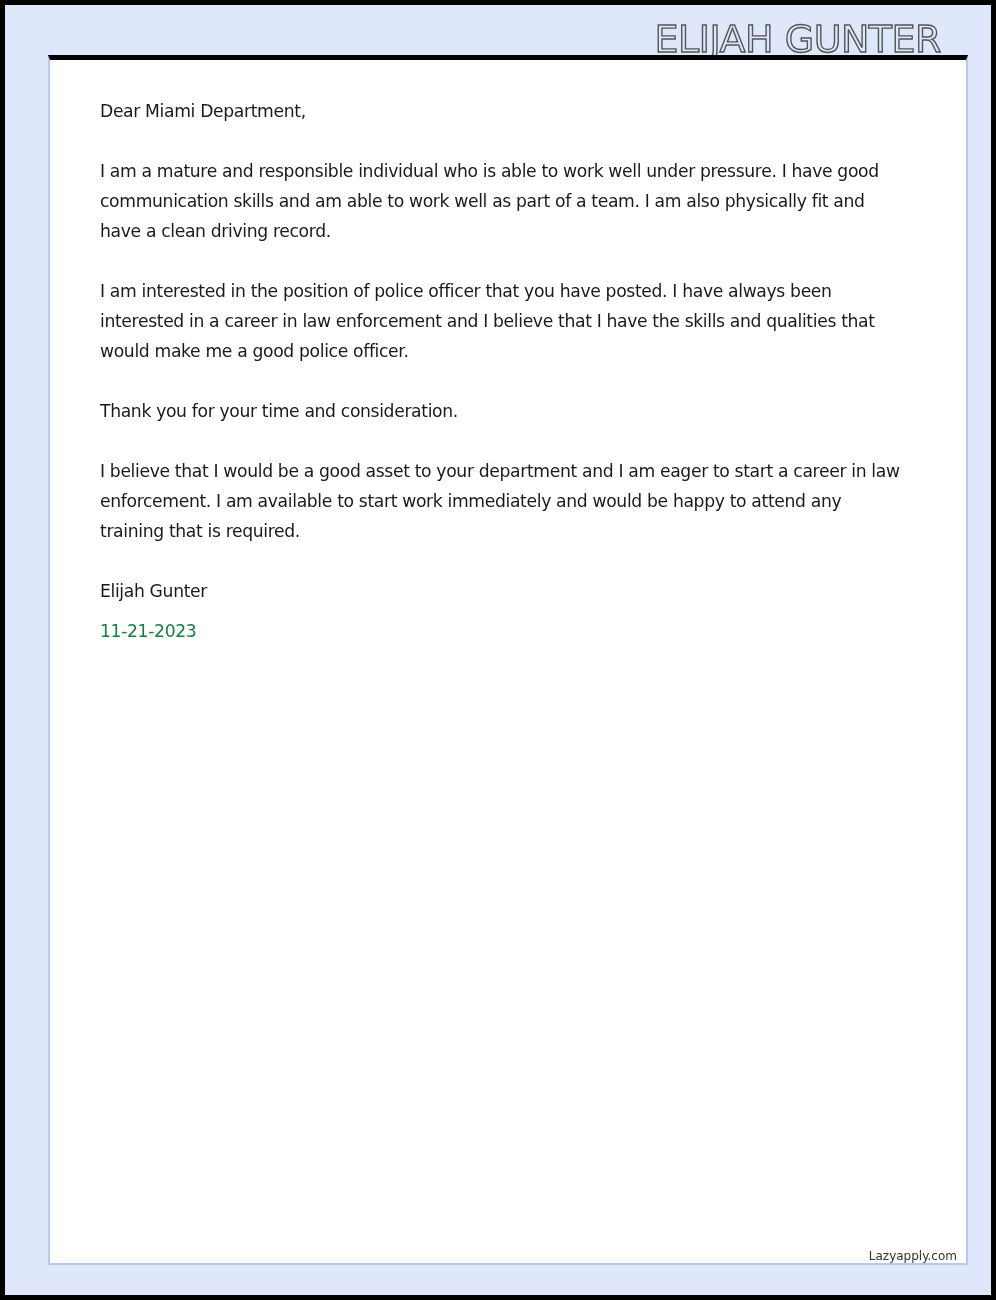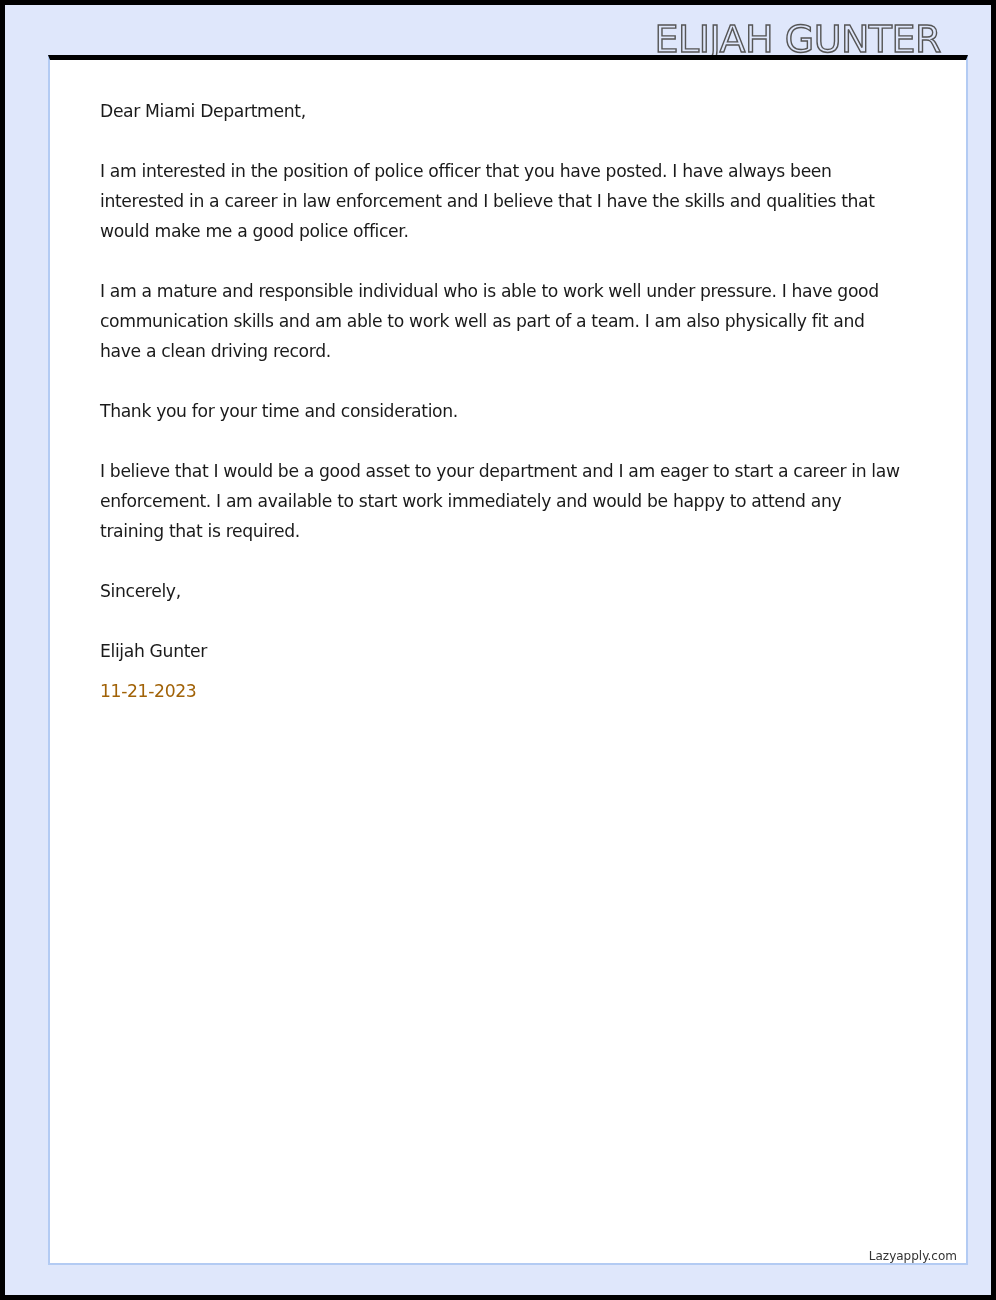--- a/index.html
+++ b/index.html
@@ -49,21 +49,21 @@
       width: 800px;
       font-family: "DejaVu Sans", sans-serif;
       font-size: 17.2px;
       line-height: 30px;
       color: #1a1a1a;
       letter-spacing: -0.35px;
     }
     .letter p { margin: 0 0 30px 0; }
     .letter p.signature { margin: 0 0 10px 0; }
     .letter .date {
-      color: #a16207;
+      color: #15803d;
       margin: 0;
     }
     .footer {
       position: absolute;
       right: 9px;
       bottom: 0px;
       font-family: "DejaVu Sans", sans-serif;
       font-size: 12px;
       color: #333;
       line-height: 14px;
@@ -71,23 +71,22 @@
   </style>
 </head>
 <body>
 
 <div class="canvas">
   <div class="header-name">ELIJAH GUNTER</div>
 
   <div class="page">
     <div class="letter">
       <p>Dear Miami Department,</p>
+      <p>I am a mature and responsible individual who is able to work well under pressure. I have good communication skills and am able to work well as part of a team. I am also physically fit and have a clean driving record.</p>
       <p>I am interested in the position of police officer that you have posted. I have always been interested in a career in law enforcement and I believe that I have the skills and qualities that would make me a good police officer.</p>
-      <p>I am a mature and responsible individual who is able to work well under pressure. I have good communication skills and am able to work well as part of a team. I am also physically fit and have a clean driving record.</p>
       <p>Thank you for your time and consideration.</p>
       <p>I believe that I would be a good asset to your department and I am eager to start a career in law enforcement. I am available to start work immediately and would be happy to attend any training that is required.</p>
-      <p>Sincerely,</p>
       <p class="signature">Elijah Gunter</p>
       <p class="date">11-21-2023</p>
     </div>
     <div class="footer">Lazyapply.com</div>
   </div>
 </div>
 
 </body></html>

